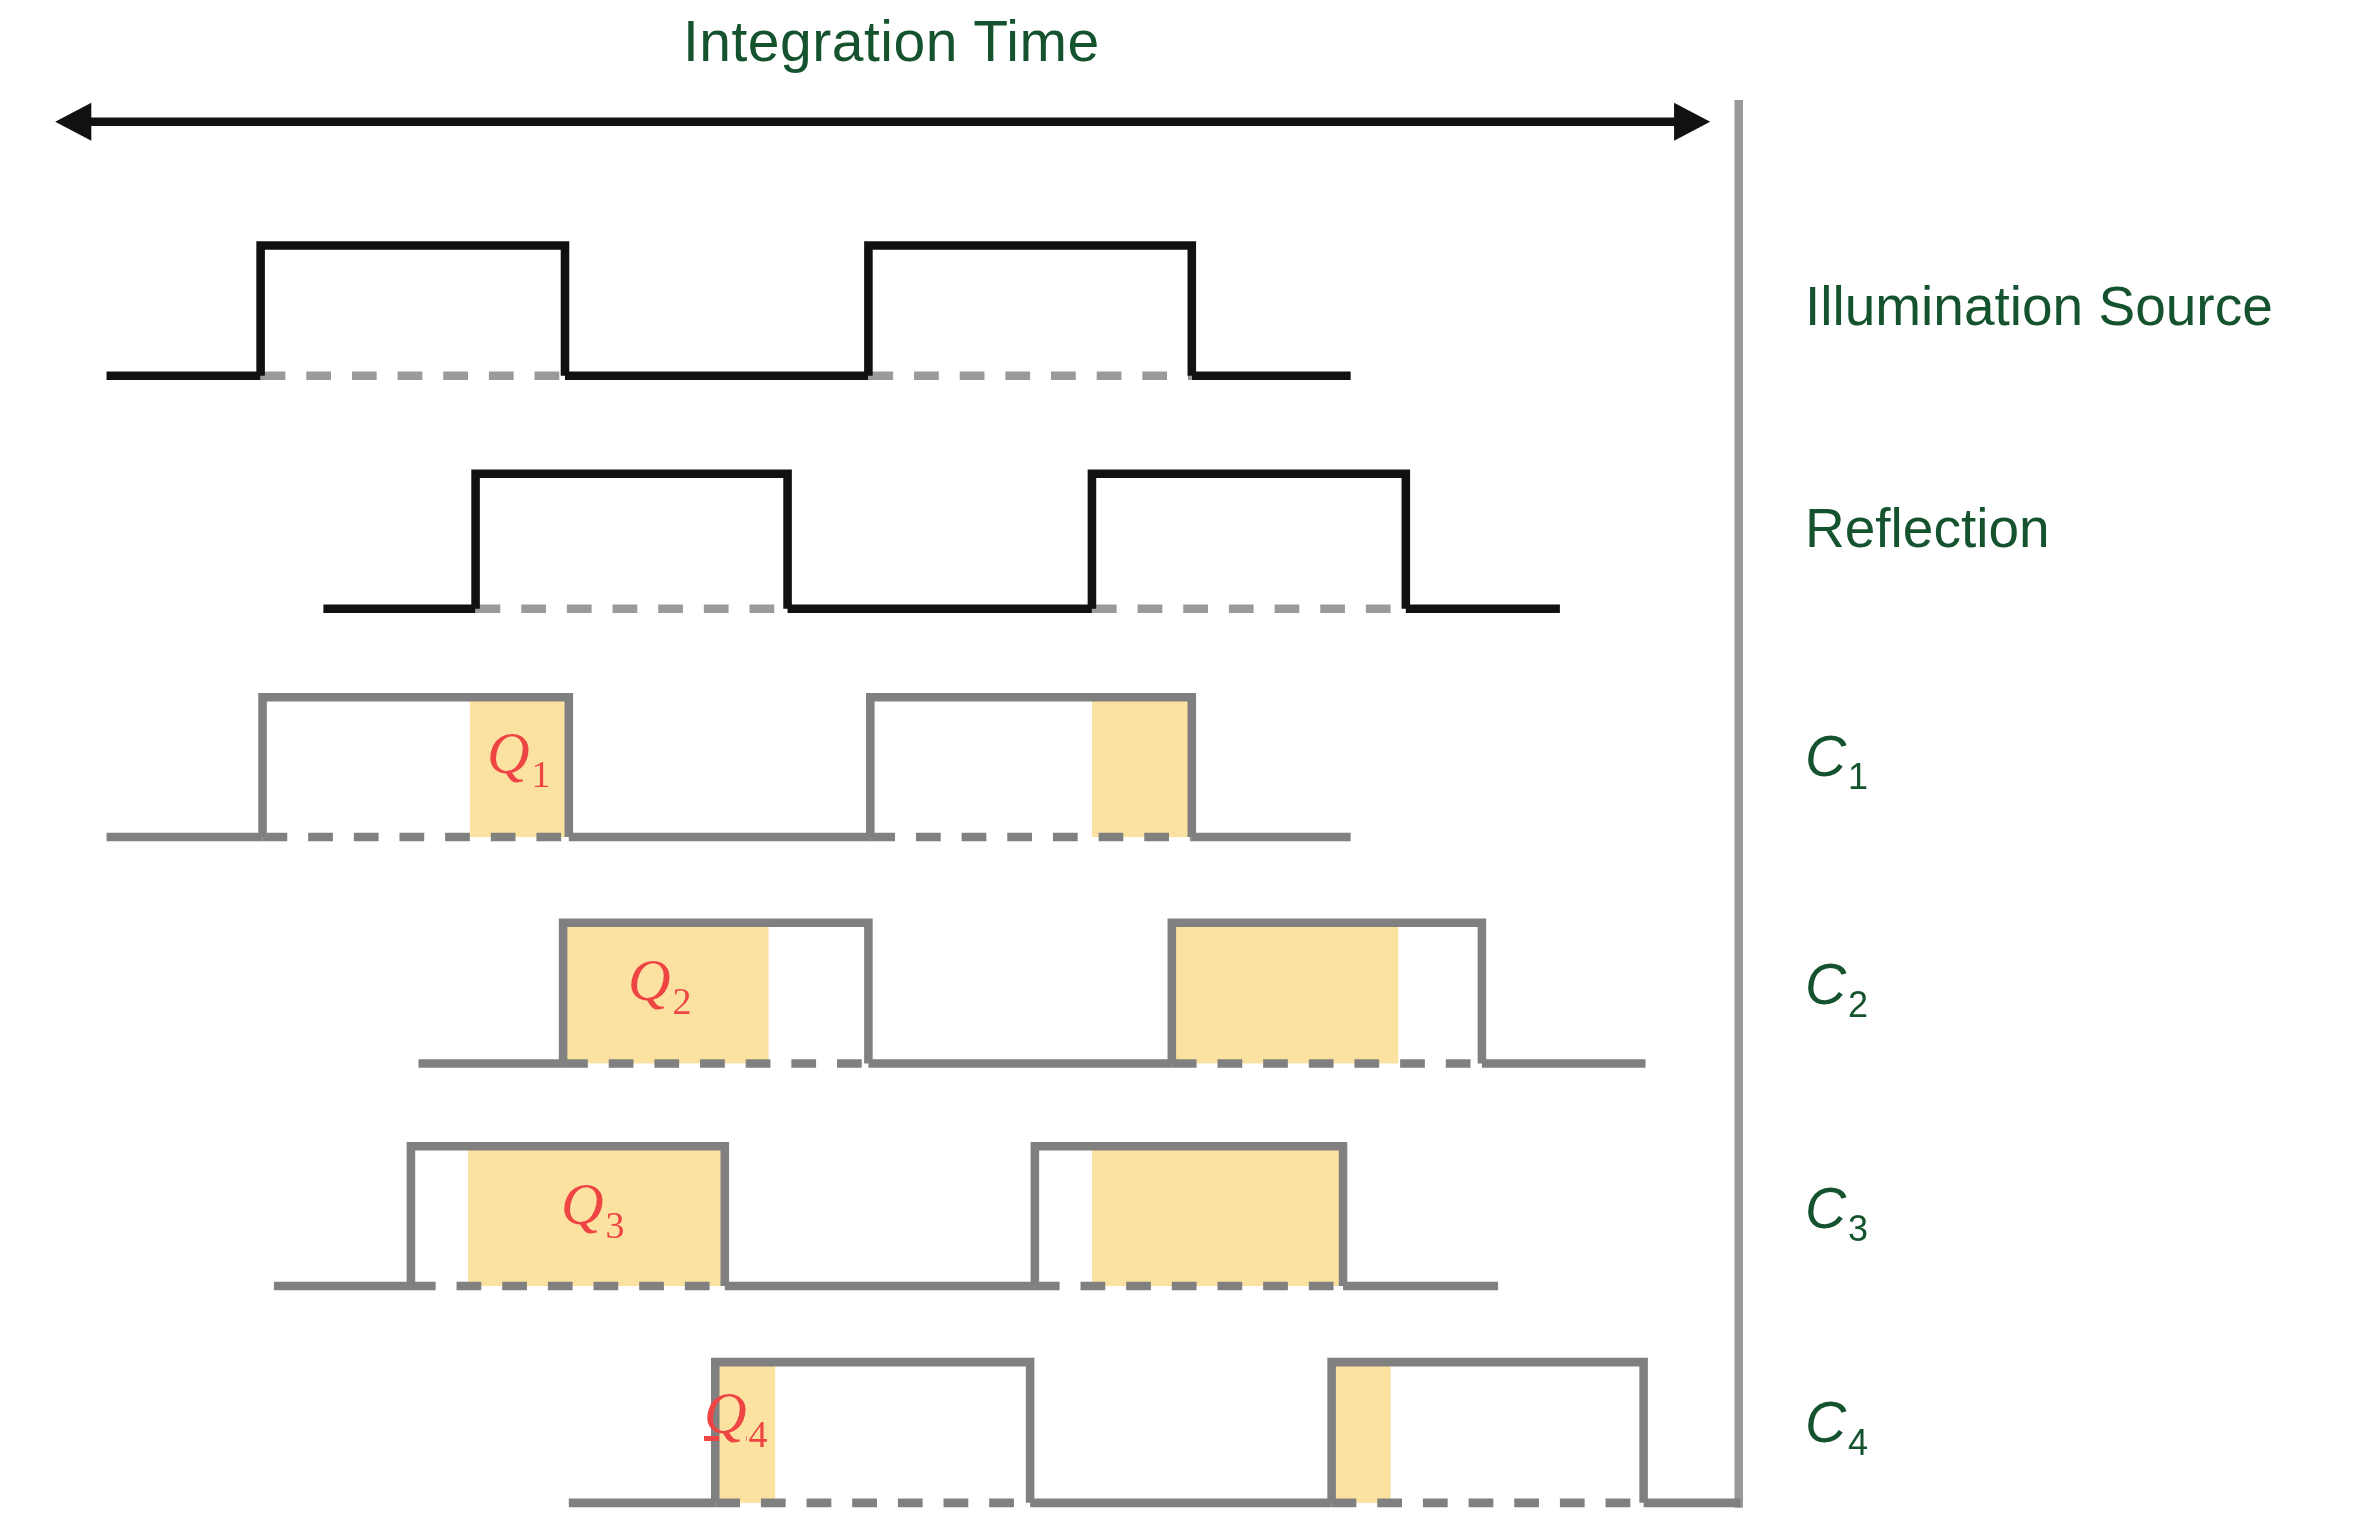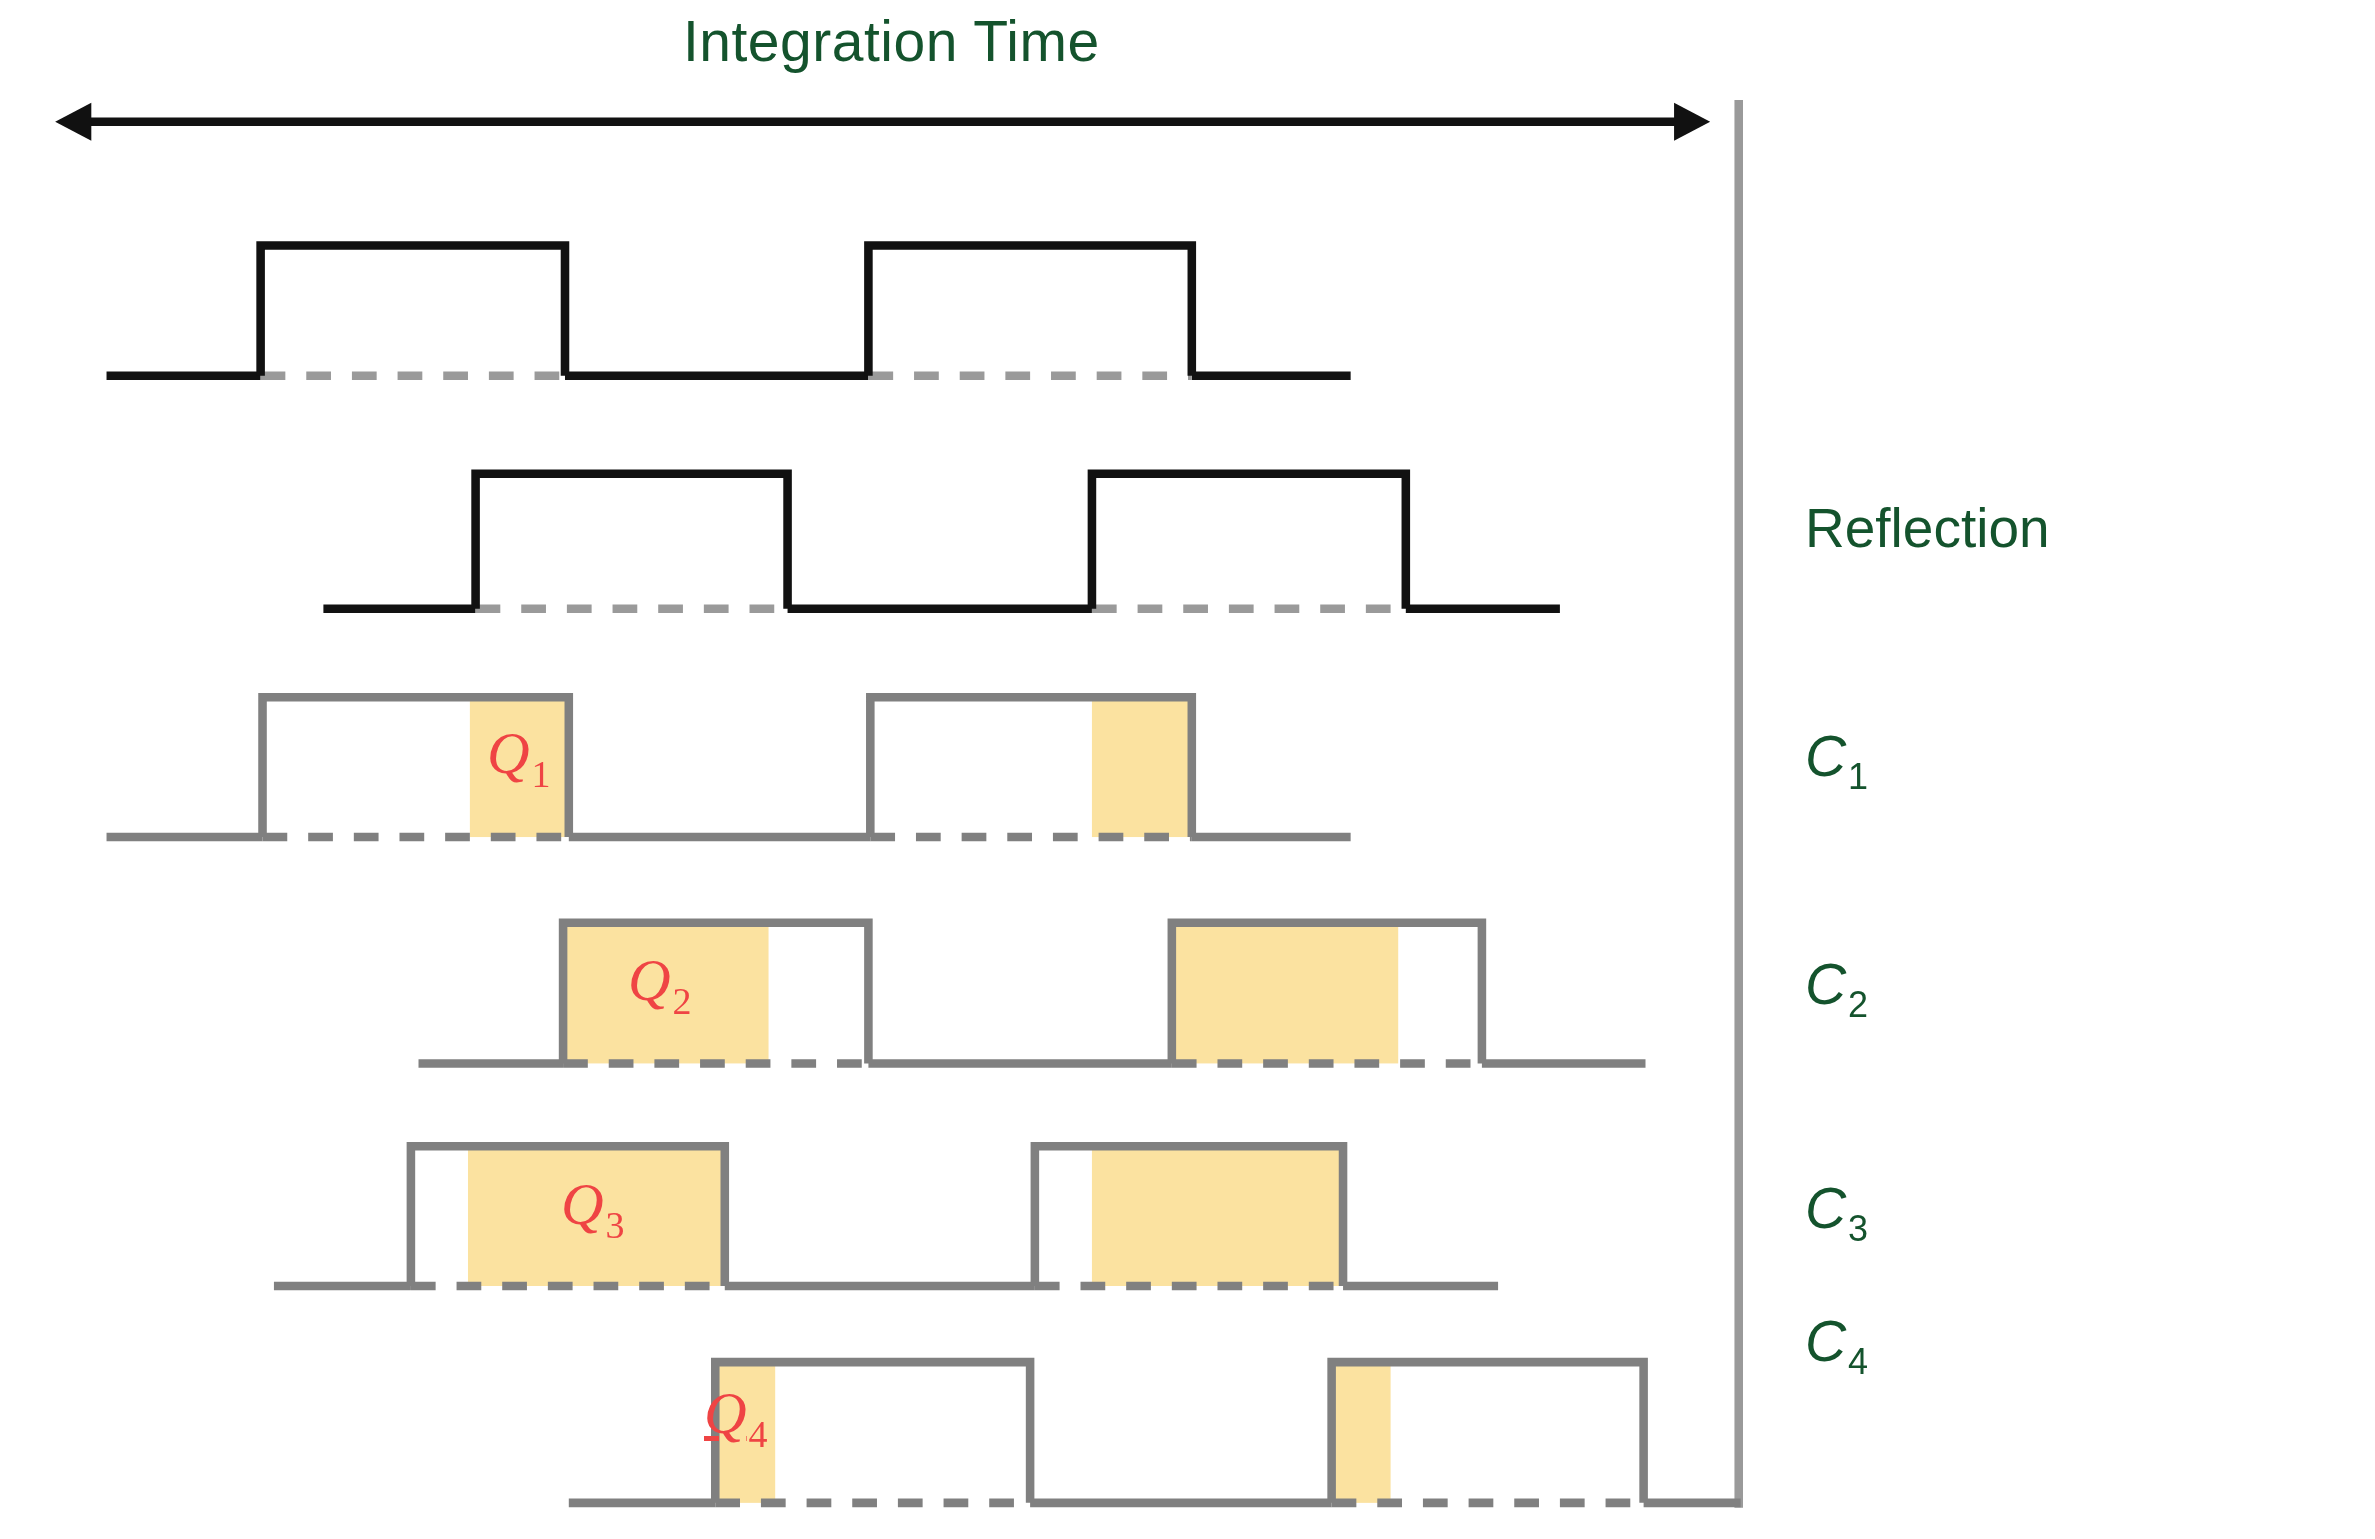--- a/index.html
+++ b/index.html
@@ -144,36 +144,37 @@
       <path d="M752,1580 H1083" stroke="#808080" stroke-width="9" stroke-dasharray="26 22" fill="none"></path>
       <path d="M1400,1580 H1728" stroke="#808080" stroke-width="9" stroke-dasharray="26 22" fill="none"></path>
       <path d="M752,1580 V1432 H1083 V1580" stroke="#808080" stroke-width="9" fill="none" stroke-linejoin="miter"></path>
       <path d="M1400,1580 V1432 H1728 V1580" stroke="#808080" stroke-width="9" fill="none" stroke-linejoin="miter"></path>
     </g>
 
   </svg>
 
   <div class="lbl title-label" style="left:683px; top:7.6px;">Integration Time</div>
 
+  <div class="lbl row-label" style="left:1805px; top:274px;">Illumination Source</div>
 
   <div class="lbl row-label" style="left:1805px; top:496px;">Reflection</div>
 
   <div class="lbl sym-label" style="left:1805px; top:723px;">
     <span>C</span><span class="sub">1</span>
   </div>
 
   <div class="lbl sym-label" style="left:1805px; top:951px;">
     <span>C</span><span class="sub">2</span>
   </div>
 
   <div class="lbl sym-label" style="left:1805px; top:1175px;">
     <span>C</span><span class="sub">3</span>
   </div>
 
-  <div class="lbl sym-label" style="left:1805px; top:1308px;">
+  <div class="lbl sym-label" style="left:1805px; top:1389px;">
     <span>C</span><span class="sub">4</span>
   </div>
 
   <div class="q-label" style="left:487px; top:719px;">
     <span>Q</span><span class="sub">1</span>
   </div>
 
   <div class="q-label" style="left:628px; top:946px;">
     <span>Q</span><span class="sub">2</span>
   </div>

